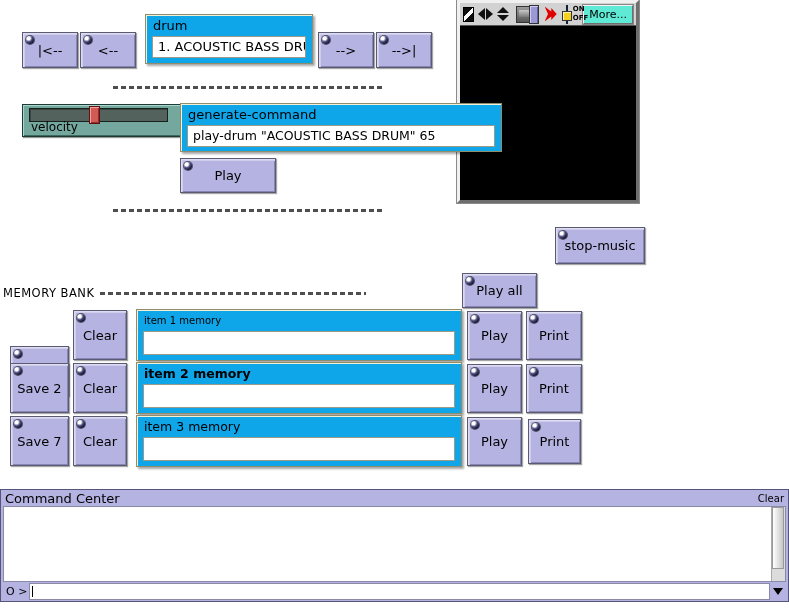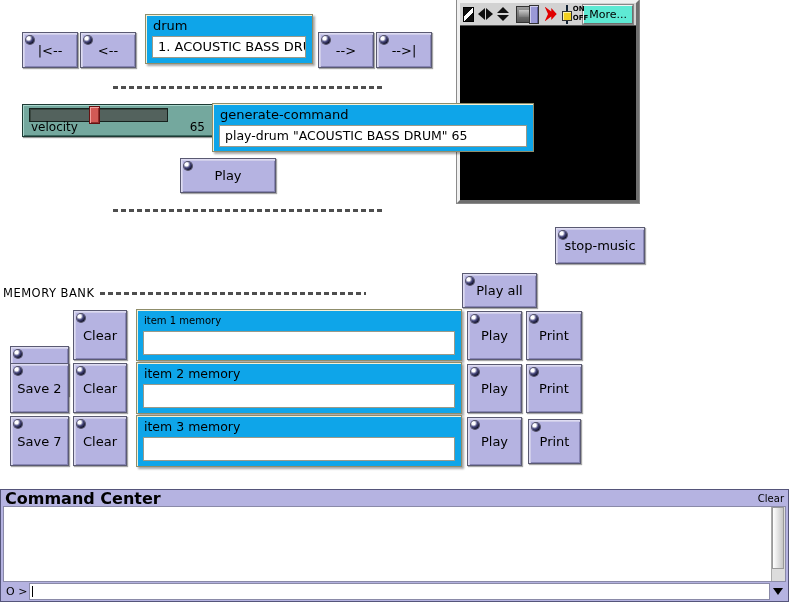--- a/index.html
+++ b/index.html
@@ -66,21 +66,21 @@
         border:1px solid;border-color:#f4f4f4 #6e6e6e #6e6e6e #f4f4f4;outline:1px solid #888;cursor:pointer;}
   .gblack{position:absolute;left:0;top:23px;right:0;bottom:0;background:#000;}
 
   
   .mb-heading{position:absolute;left:3px;top:286px;font-size:11.5px;letter-spacing:.5px;}
 
   
   .cc{position:absolute;left:0;top:489px;width:789px;height:113px;background:#b5b3e1;
       border:1px solid #55557a;box-sizing:border-box;padding:1px 2px;}
   .cc-titlebar{display:flex;justify-content:space-between;align-items:center;height:15px;padding:0 2px;}
-  .cc-title{font-size:16px;font-weight:bold;}
+  .cc-title{font-size:13px;font-weight:normal;}
   .cc-clear{font-size:10px;cursor:pointer;}
   .cc-body{position:relative;height:76px;background:#fff;border:1px solid #8a8aa8;box-sizing:border-box;}
   .cc-scroll{position:absolute;right:0;top:0;bottom:0;width:13px;background:#dcdcdc;border-left:1px solid #aaa;}
   .cc-thumb{position:absolute;left:0;top:0;width:12px;height:62px;
       background:linear-gradient(90deg,#ffffff,#c6c6c6);border:1px solid #999;box-sizing:border-box;cursor:pointer;}
   .cc-inputrow{display:flex;align-items:stretch;height:17px;margin-top:1px;}
   .cc-prompt{width:26px;font-size:11px;line-height:17px;padding-left:3px;box-sizing:border-box;}
   .cc-input{flex:1;background:#fff;border:1px solid #8a8aa8;position:relative;cursor:text;}
   .cc-caret{position:absolute;left:2px;top:2px;width:1px;height:11px;background:#000;}
   .cc-arrowcell{width:16px;display:flex;align-items:center;justify-content:center;cursor:pointer;}
@@ -118,21 +118,21 @@
 
   <div class="vslider">
     <div class="vtrack"></div>
     <div class="vthumb"></div>
     <div class="vlabels">
       <span>velocity</span>
       <span>65</span>
     </div>
   </div>
 
-  <div class="kbox" style="left:180px;top:103px;width:320px;height:47px;z-index:5;margin-left:32px;">
+  <div class="kbox" style="left:180px;top:103px;width:320px;height:47px;z-index:5;">
     <div class="ktitle">generate-command</div>
     <div class="kinput" style="font-size:12.5px;">play-drum "ACOUSTIC BASS DRUM" 65</div>
   </div>
 
   <div class="btn" style="left:180px;top:158px;width:94px;height:33px;">
     <span class="orb"></span>
     <span>Play</span>
   </div>
 
   <div class="dashes" style="left:113px;top:209px;width:270px;"></div>
@@ -202,21 +202,21 @@
 
   <div class="btn" style="left:10px;top:363px;width:57px;height:48px;">
     <span class="orb"></span>
     <span>Save 2</span>
   </div>
   <div class="btn" style="left:73px;top:363px;width:52px;height:48px;">
     <span class="orb"></span>
     <span>Clear</span>
   </div>
   <div class="kbox" style="left:136px;top:362px;width:324px;height:50px;">
-    <div class="ktitle" style="font-size:12.5px;">item 2 memory</div>
+    <div class="ktitle" style="font-size:12.5px;font-weight:bold;">item 2 memory</div>
     <div class="kinput" style="height:22px;"></div>
   </div>
   <div class="btn" style="left:467px;top:364px;width:53px;height:47px;">
     <span class="orb"></span>
     <span>Play</span>
   </div>
   <div class="btn" style="left:526px;top:364px;width:54px;height:47px;">
     <span class="orb"></span>
     <span>Print</span>
   </div>

